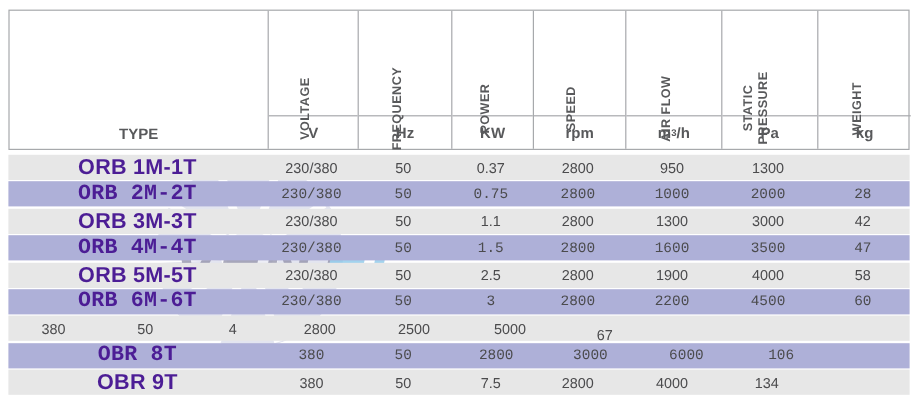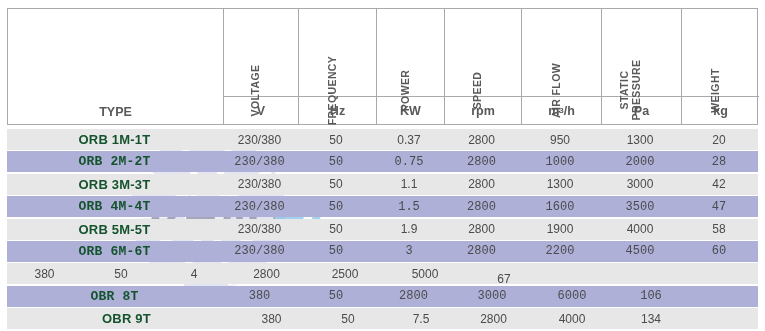--- a/index.html
+++ b/index.html
@@ -130,22 +130,22 @@
     box-sizing: border-box;
     display: flex;
     align-items: center;
     justify-content: center;
     height: 100%;
     white-space: nowrap;
   }
   .cell.type {
     justify-content: center;
     font-weight: bold;
-    font-size: 13px;
-    color: #14532d;
+    font-size: 18px;
+    color: #4c1d95;
     letter-spacing: 0.2px;
   }
 </style>
 </head>
 <body>
 
 <div id="watermark">
   <svg width="320" height="150" viewBox="0 0 320 150">
     <defs>
       <clipPath id="fanclip">
@@ -230,21 +230,20 @@
 
   <div class="rows" id="rows">
       <div class="row odd">
         <div class="cell type" style="flex: 0 0 215px;">ORB 1M-1T</div>
         <div class="cell" style="flex: 0 0 75px;">230/380</div>
         <div class="cell" style="flex: 0 0 78px;">50</div>
         <div class="cell" style="flex: 0 0 68px;">0.37</div>
         <div class="cell" style="flex: 0 0 77px;">2800</div>
         <div class="cell" style="flex: 0 0 80px;">950</div>
         <div class="cell" style="flex: 0 0 80px;">1300</div>
-        <div class="cell" style="flex: 0 0 78px;">20</div>
       </div>
       <div class="row even">
         <div class="cell type" style="flex: 0 0 215px;">ORB 2M-2T</div>
         <div class="cell" style="flex: 0 0 75px;">230/380</div>
         <div class="cell" style="flex: 0 0 78px;">50</div>
         <div class="cell" style="flex: 0 0 68px;">0.75</div>
         <div class="cell" style="flex: 0 0 77px;">2800</div>
         <div class="cell" style="flex: 0 0 80px;">1000</div>
         <div class="cell" style="flex: 0 0 80px;">2000</div>
         <div class="cell" style="flex: 0 0 78px;">28</div>
@@ -266,21 +265,21 @@
         <div class="cell" style="flex: 0 0 68px;">1.5</div>
         <div class="cell" style="flex: 0 0 77px;">2800</div>
         <div class="cell" style="flex: 0 0 80px;">1600</div>
         <div class="cell" style="flex: 0 0 80px;">3500</div>
         <div class="cell" style="flex: 0 0 78px;">47</div>
       </div>
       <div class="row odd">
         <div class="cell type" style="flex: 0 0 215px;">ORB 5M-5T</div>
         <div class="cell" style="flex: 0 0 75px;">230/380</div>
         <div class="cell" style="flex: 0 0 78px;">50</div>
-        <div class="cell" style="flex: 0 0 68px;">1.9</div>
+        <div class="cell" style="flex: 0 0 68px;">2.5</div>
         <div class="cell" style="flex: 0 0 77px;">2800</div>
         <div class="cell" style="flex: 0 0 80px;">1900</div>
         <div class="cell" style="flex: 0 0 80px;">4000</div>
         <div class="cell" style="flex: 0 0 78px;">58</div>
       </div>
       <div class="row even">
         <div class="cell type" style="flex: 0 0 215px;">ORB 6M-6T</div>
         <div class="cell" style="flex: 0 0 75px;">230/380</div>
         <div class="cell" style="flex: 0 0 78px;">50</div>
         <div class="cell" style="flex: 0 0 68px;">3</div>
@@ -301,21 +300,21 @@
       <div class="row even">
         <div class="cell type" style="flex: 0 0 215px;">OBR 8T</div>
         <div class="cell" style="flex: 0 0 75px;">380</div>
         <div class="cell" style="flex: 0 0 78px;">50</div>
         <div class="cell" style="flex: 0 0 77px;">2800</div>
         <div class="cell" style="flex: 0 0 80px;">3000</div>
         <div class="cell" style="flex: 0 0 80px;">6000</div>
         <div class="cell" style="flex: 0 0 78px;">106</div>
       </div>
       <div class="row odd">
-        <div class="cell type" style="flex: 0 0 215px; margin-left: 12px;">OBR 9T</div>
+        <div class="cell type" style="flex: 0 0 215px;">OBR 9T</div>
         <div class="cell" style="flex: 0 0 75px;">380</div>
         <div class="cell" style="flex: 0 0 78px;">50</div>
         <div class="cell" style="flex: 0 0 68px;">7.5</div>
         <div class="cell" style="flex: 0 0 77px;">2800</div>
         <div class="cell" style="flex: 0 0 80px;">4000</div>
         <div class="cell" style="flex: 0 0 78px;">134</div>
       </div>
     </div>
 
 </div>

